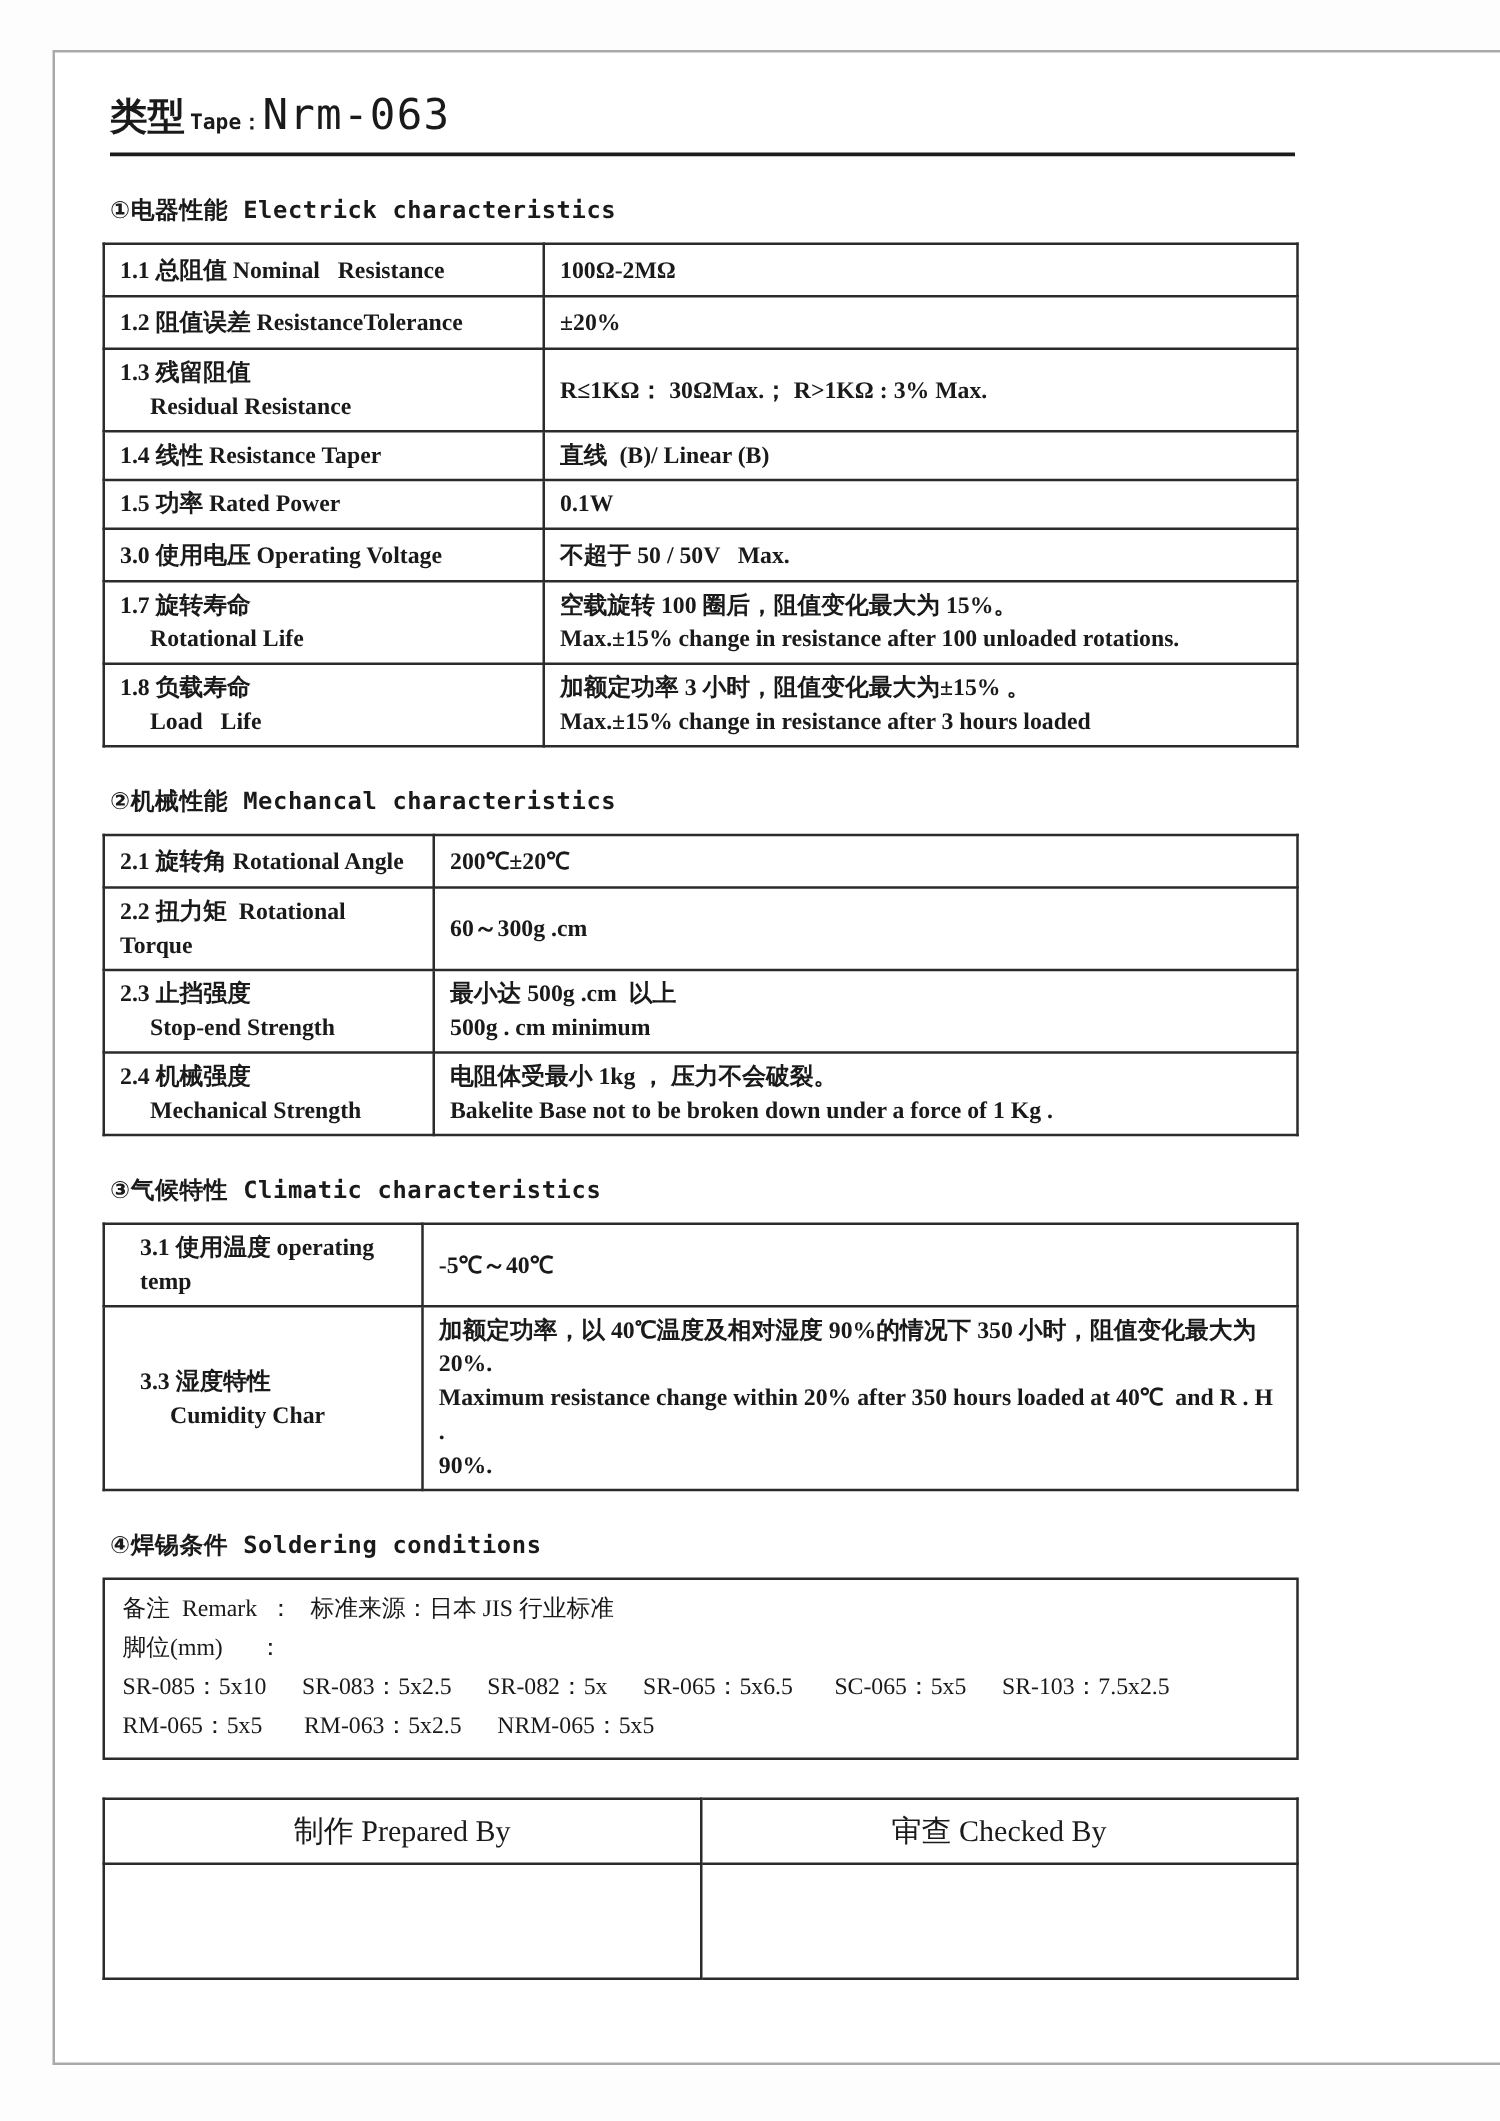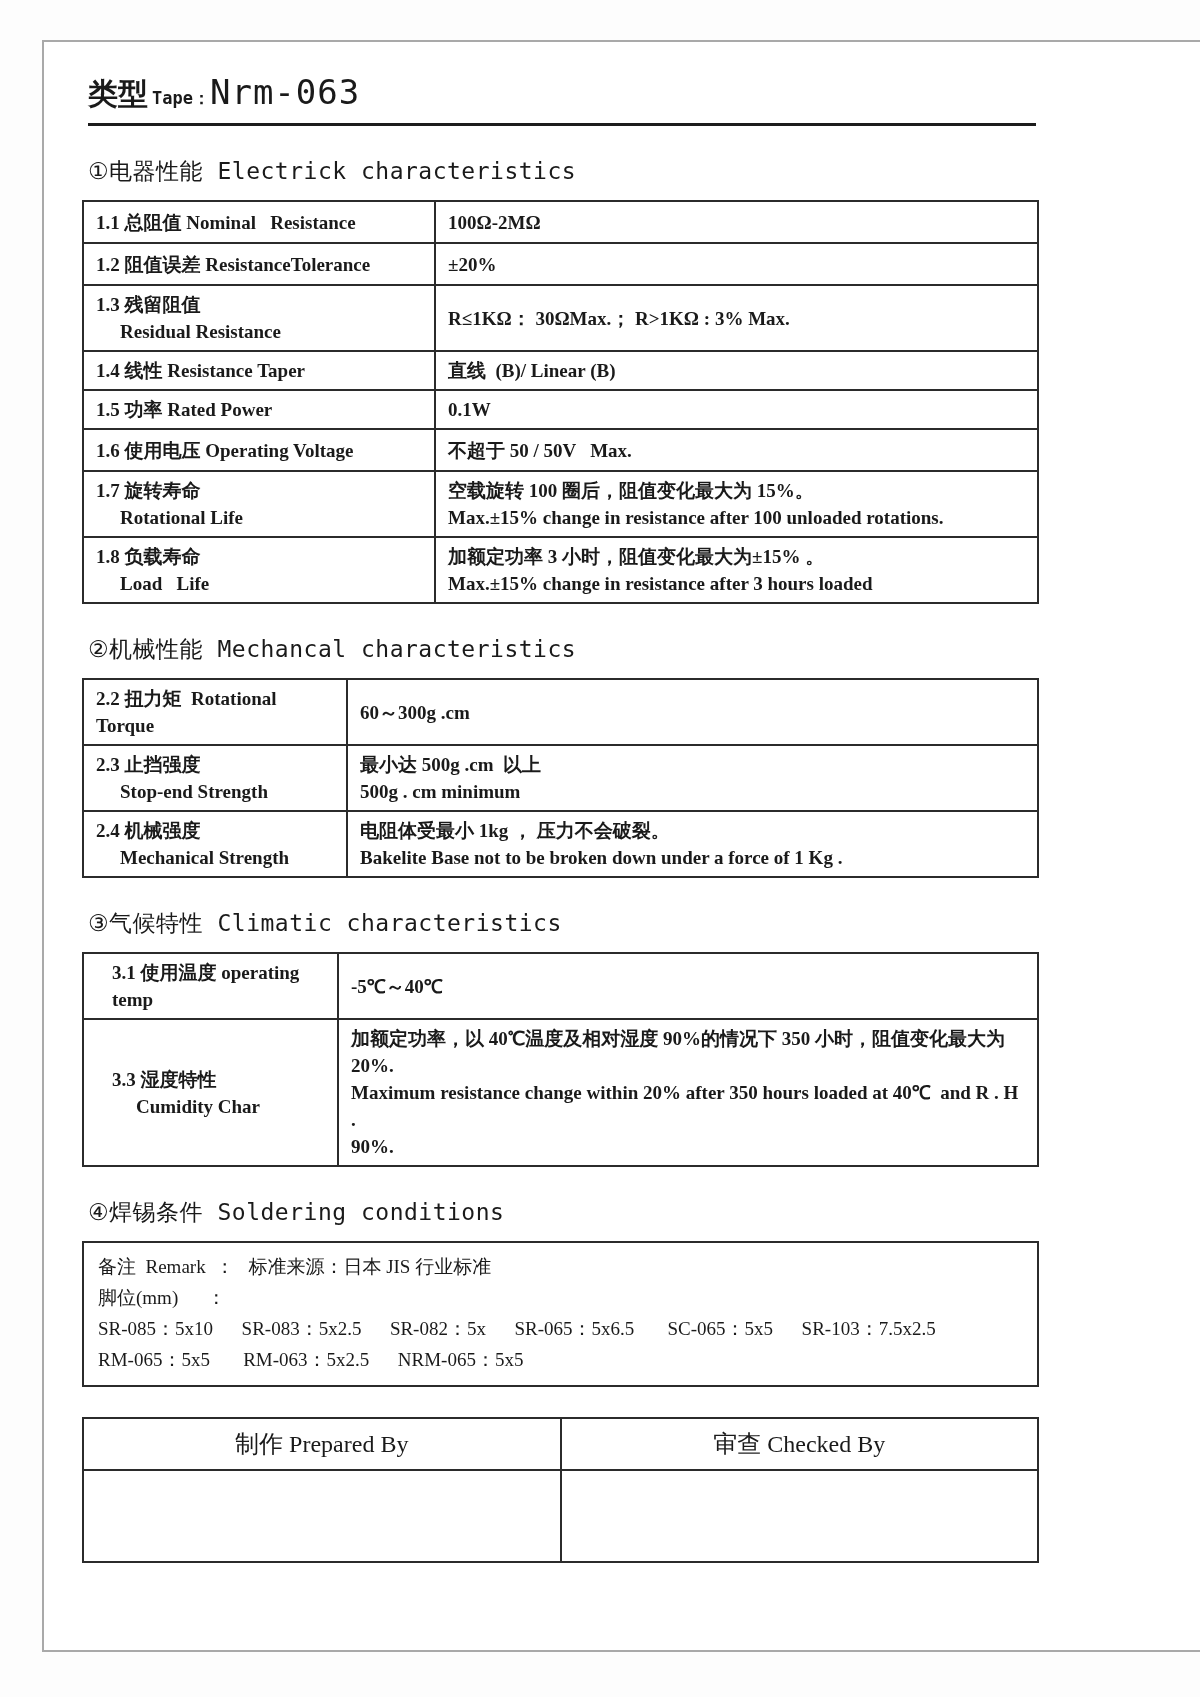--- a/index.html
+++ b/index.html
@@ -11,21 +11,21 @@
 
   
   .doc-title{margin-top:4px;margin-left:6px;white-space:pre-wrap;}
   .t-cjk{font-family:"DejaVu Sans", sans-serif;font-size:30px;font-weight:600;}
   .t-label{font-family:"DejaVu Sans Mono", monospace;font-size:17px;font-weight:600;}
   .t-value{font-family:"DejaVu Sans Mono", monospace;font-size:34px;font-weight:500;letter-spacing:1px;}
   .title-rule{width:948px;border-top:3px solid #1c1c1c;margin:8px 0 0 6px;}
 
   
   .section-heading{font-family:"DejaVu Sans Mono","DejaVu Sans", monospace;
-     font-size:23px;font-weight:400;margin:30px 0 13px 6px;letter-spacing:.5px;white-space:pre-wrap;}
+     font-size:19px;font-weight:700;margin:30px 0 13px 6px;letter-spacing:.5px;white-space:pre-wrap;}
 
   
   table.spec{border-collapse:collapse;width:957px;table-layout:fixed;}
   table.spec td{border:2px solid #2b2b2b;padding:5px 12px;vertical-align:middle;
      font-size:19px;white-space:pre-wrap;box-sizing:border-box;font-weight:bold;}
   .line{line-height:27px;}
   .indent{padding-left:24px;}
   .h1r{height:42px;} .h2r{height:58px;} .h1s{height:37px;} .h4r{height:138px;}
   table.t1 td.c1{width:352px;} 
   table.t2 td.c1{width:264px;}
@@ -69,37 +69,41 @@
       </tr>
       <tr>
         <td class="c1 h1s"><div class="line">1.4 线性 Resistance Taper</div></td>
         <td><div class="line">直线  (B)/ Linear (B)</div></td>
       </tr>
       <tr>
         <td class="c1 h1s"><div class="line">1.5 功率 Rated Power</div></td>
         <td><div class="line">0.1W</div></td>
       </tr>
       <tr>
-        <td class="c1 h1r"><div class="line">1.6 使用电压 Operating Voltage</div></td>
+        <td class="c1 h1r"><div class="line">3.0 使用电压 Operating Voltage</div></td>
         <td><div class="line">不超于 50 / 50V   Max.</div></td>
       </tr>
       <tr>
         <td class="c1 h2r"><div class="line">1.7 旋转寿命</div><div class="line indent">Rotational Life</div></td>
         <td><div class="line">空载旋转 100 圈后，阻值变化最大为 15%。</div><div class="line">Max.±15% change in resistance after 100 unloaded rotations.</div></td>
       </tr>
       <tr>
         <td class="c1 h2r"><div class="line">1.8 负载寿命</div><div class="line indent">Load   Life</div></td>
         <td><div class="line">加额定功率 3 小时，阻值变化最大为±15% 。</div><div class="line">Max.±15% change in resistance after 3 hours loaded</div></td>
       </tr>
     </tbody>
       </table>
 
     <div class="section-heading">②机械性能 Mechancal characteristics</div>
     <table class="spec t2">
       <tbody>
+          <tr>
+        <td class="c1 h1r"><div class="line">2.1 旋转角 Rotational Angle</div></td>
+        <td><div class="line">200℃±20℃</div></td>
+      </tr>
       <tr>
         <td class="c1 h1r"><div class="line">2.2 扭力矩  Rotational Torque</div></td>
         <td><div class="line">60～300g .cm</div></td>
       </tr>
       <tr>
         <td class="c1 h2r"><div class="line">2.3 止挡强度</div><div class="line indent">Stop-end Strength</div></td>
         <td><div class="line">最小达 500g .cm  以上</div><div class="line">500g . cm minimum</div></td>
       </tr>
       <tr>
         <td class="c1 h2r"><div class="line">2.4 机械强度</div><div class="line indent">Mechanical Strength</div></td>

